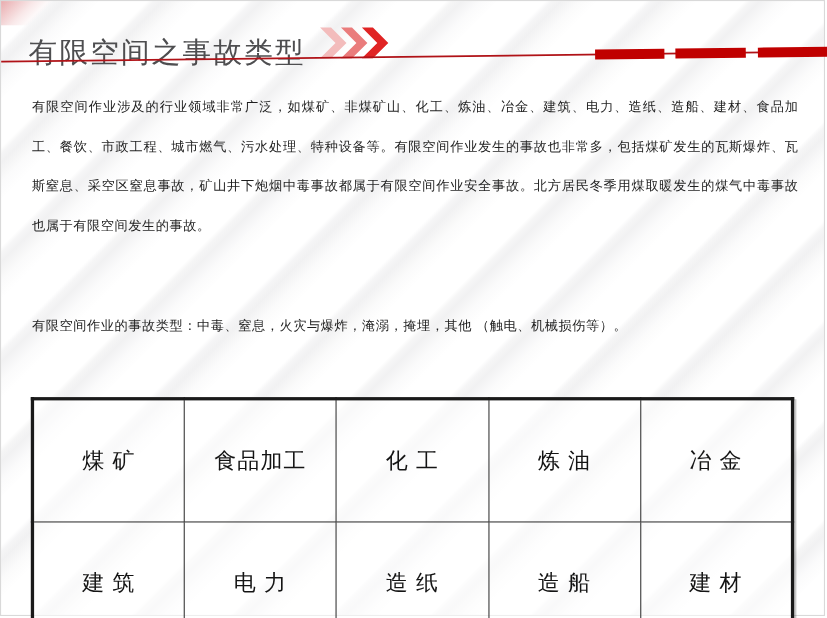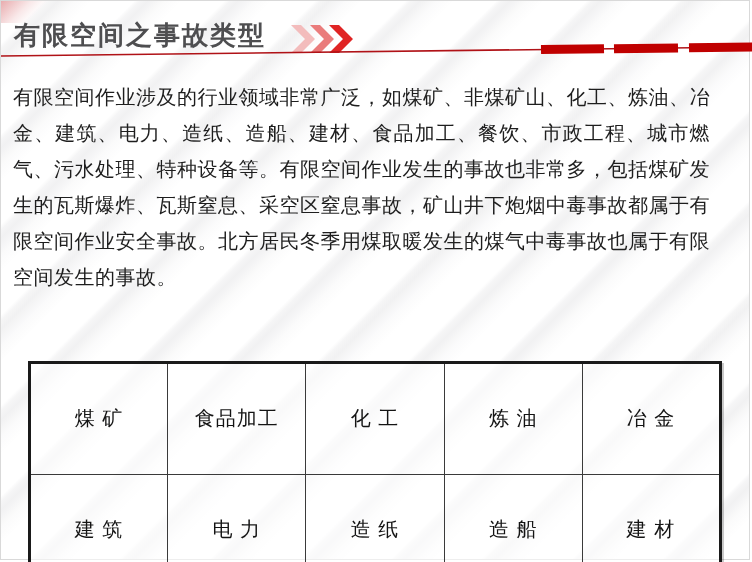--- a/index.html
+++ b/index.html
@@ -22,29 +22,29 @@
       #ffffff;
   }
   
   .corner-accent{
     position:absolute;left:0;top:0;width:46px;height:22px;
     background:linear-gradient(135deg, rgba(205,70,75,0.45) 0%, rgba(205,70,75,0.12) 45%, rgba(205,70,75,0) 70%);
     pointer-events:none;
   }
   .header{position:absolute;left:0;top:0;width:752px;height:60px;}
   .title{
-    position:absolute;left:13px;top:17px;margin:0;
-    font-size:26px;font-weight:bold;color:#4e4e50;
+    position:absolute;left:13px;top:17px;margin:12px;
+    font-size:26px;font-weight:normal;color:#4e4e50;
     letter-spacing:2px;white-space:nowrap;
   }
   .chevrons{position:absolute;left:288px;top:23px;}
   .header-rule{position:absolute;left:0;top:0;}
   .body-text{
-    position:absolute;left:12px;width:697px;margin:0;
-    font-size:20px;line-height:36px;color:#1e1e1e;
+    position:absolute;left:28px;width:697px;margin:0;
+    font-size:12px;line-height:36px;color:#1e1e1e;
     text-align:justify;text-justify:inter-ideograph;
     letter-spacing:0.5px;
   }
   .p1{top:78px;}
   .p2{top:277px;}
   table.industries{
     position:absolute;left:27px;top:360px;
     width:694px;height:226px;
     border-collapse:collapse;table-layout:fixed;
     background:rgba(255,255,255,0.55);
@@ -77,20 +77,21 @@
     <svg class="header-rule" width="752" height="60" viewBox="0 0 752 60" aria-hidden="true">
       <line x1="0" y1="55" x2="752" y2="46" stroke="#b01217" stroke-width="1.6"></line>
       <line x1="540" y1="48.6" x2="603" y2="47.8" stroke="#c00000" stroke-width="9"></line>
       <line x1="613" y1="47.7" x2="677" y2="46.9" stroke="#c00000" stroke-width="9"></line>
       <line x1="688" y1="46.8" x2="752" y2="46.0" stroke="#c00000" stroke-width="9"></line>
     </svg>
   </div>
 
   <p class="body-text p1">有限空间作业涉及的行业领域非常广泛，如煤矿、非煤矿山、化工、炼油、冶金、建筑、电力、造纸、造船、建材、食品加工、餐饮、市政工程、城市燃气、污水处理、特种设备等。有限空间作业发生的事故也非常多，包括煤矿发生的瓦斯爆炸、瓦斯窒息、采空区窒息事故，矿山井下炮烟中毒事故都属于有限空间作业安全事故。北方居民冬季用煤取暖发生的煤气中毒事故也属于有限空间发生的事故。</p>
 
+  <p class="body-text p2">有限空间作业的事故类型：中毒、窒息，火灾与爆炸，淹溺，掩埋，其他 （触电、机械损伤等）。</p>
 
   <table class="industries">
     <tbody>
       <tr>
         <td>煤 矿</td>
         <td>食品加工</td>
         <td>化 工</td>
         <td>炼 油</td>
         <td>冶 金</td>
       </tr>

